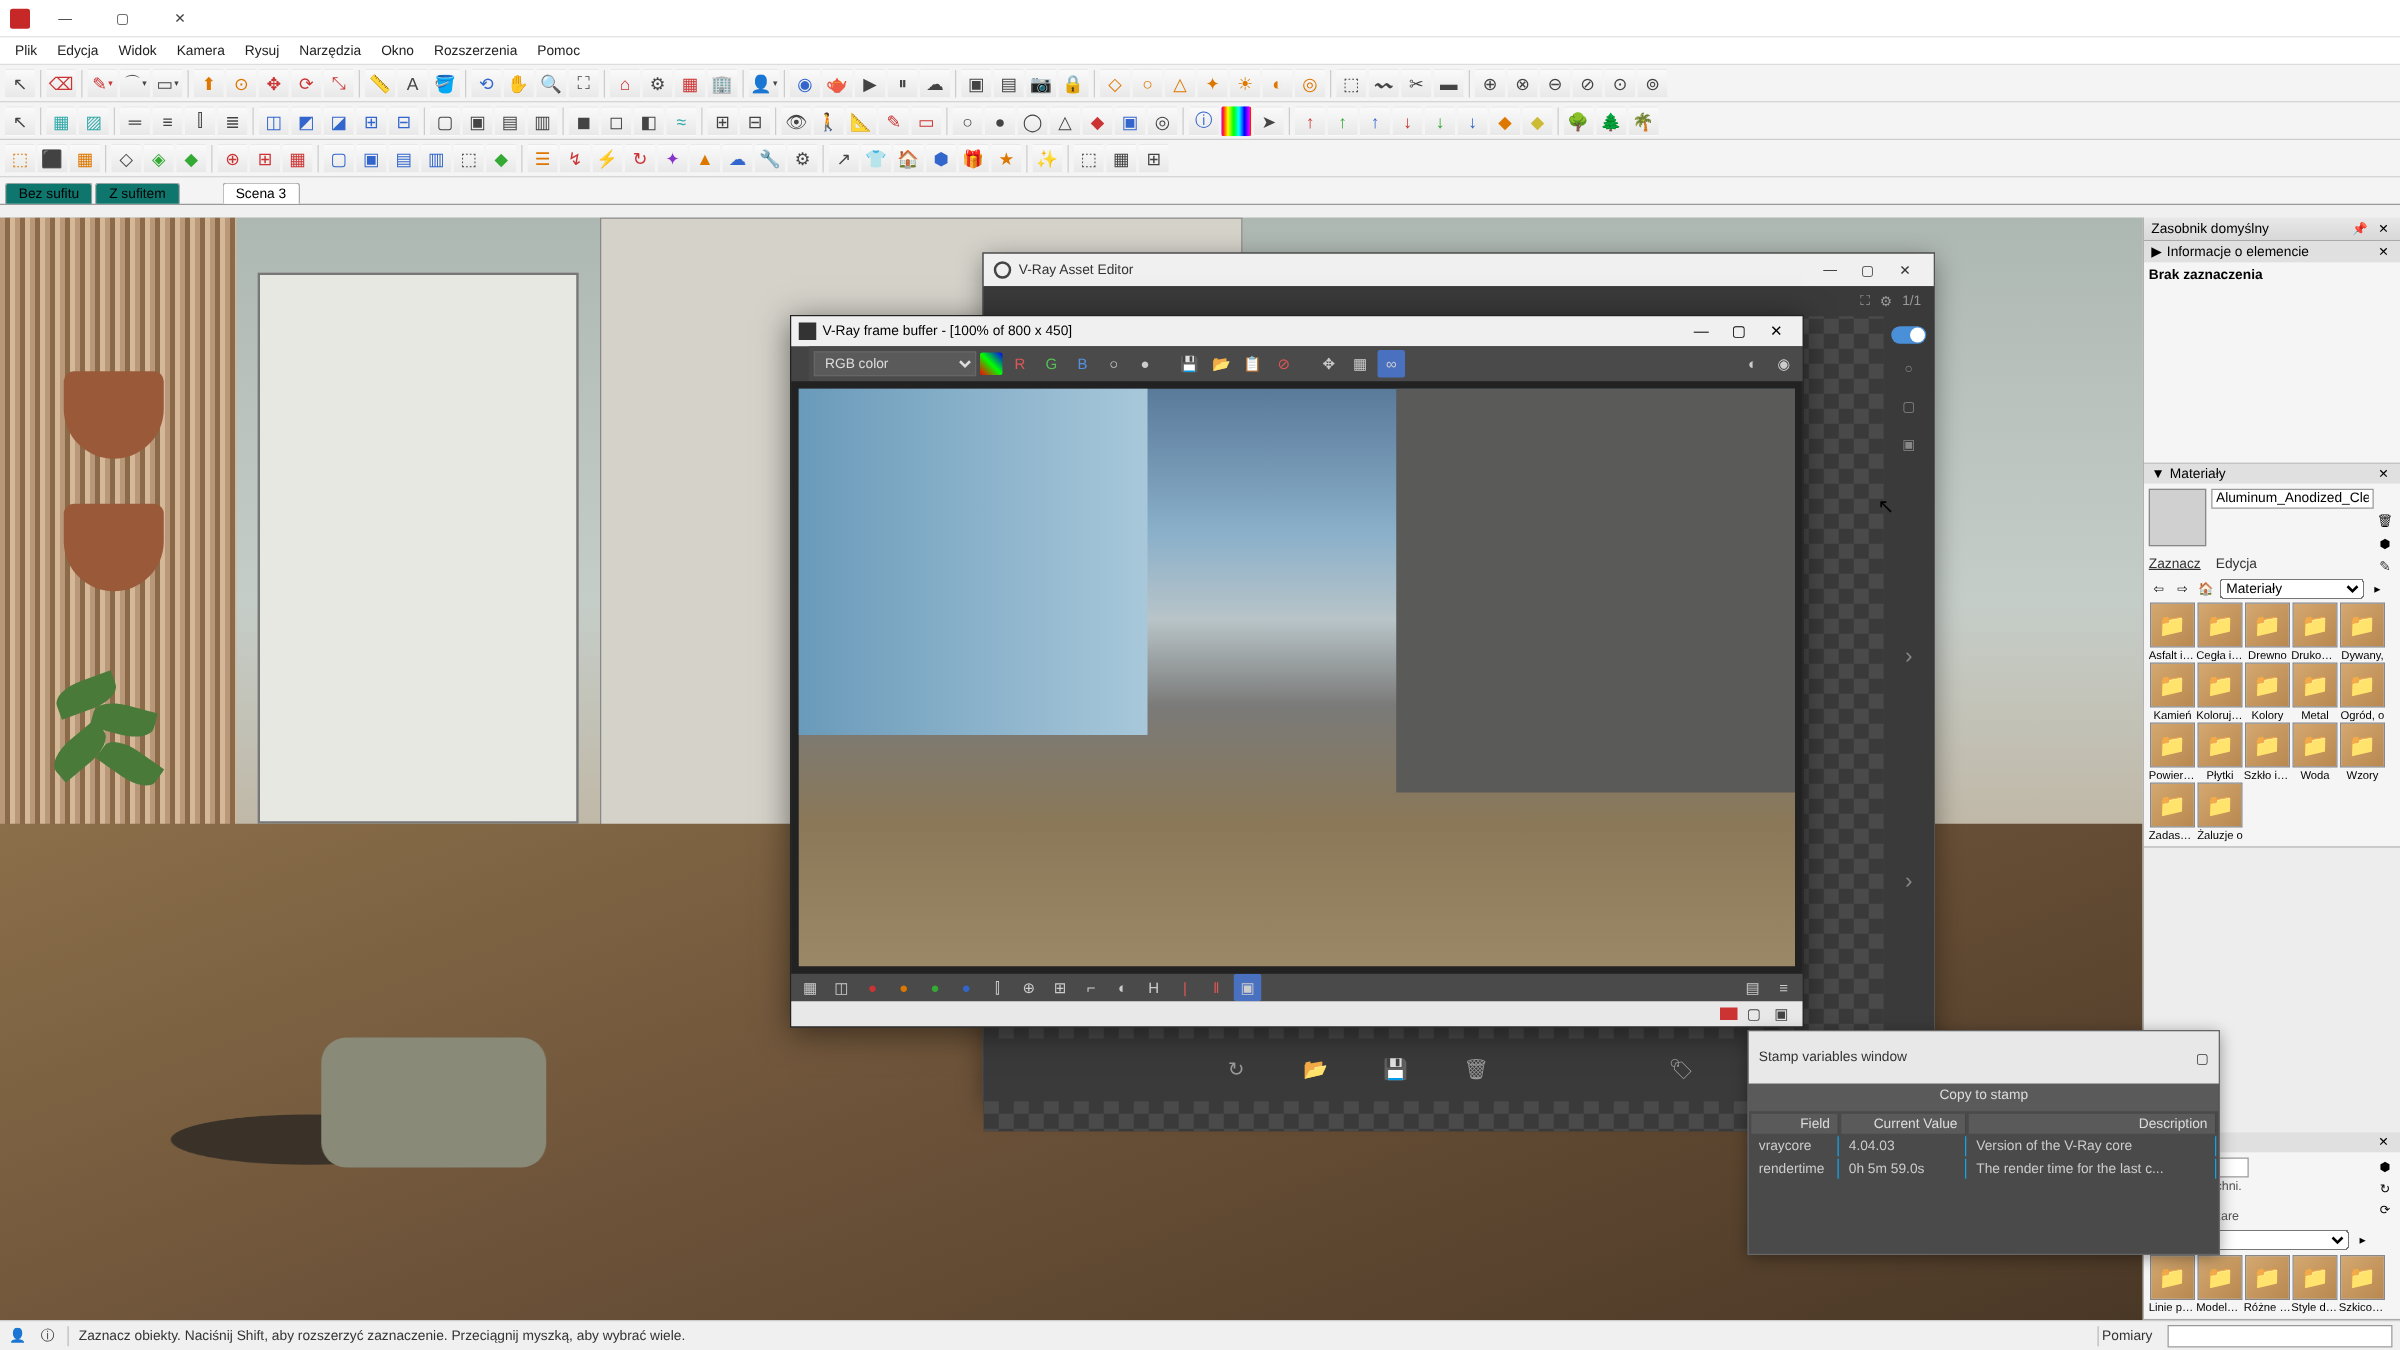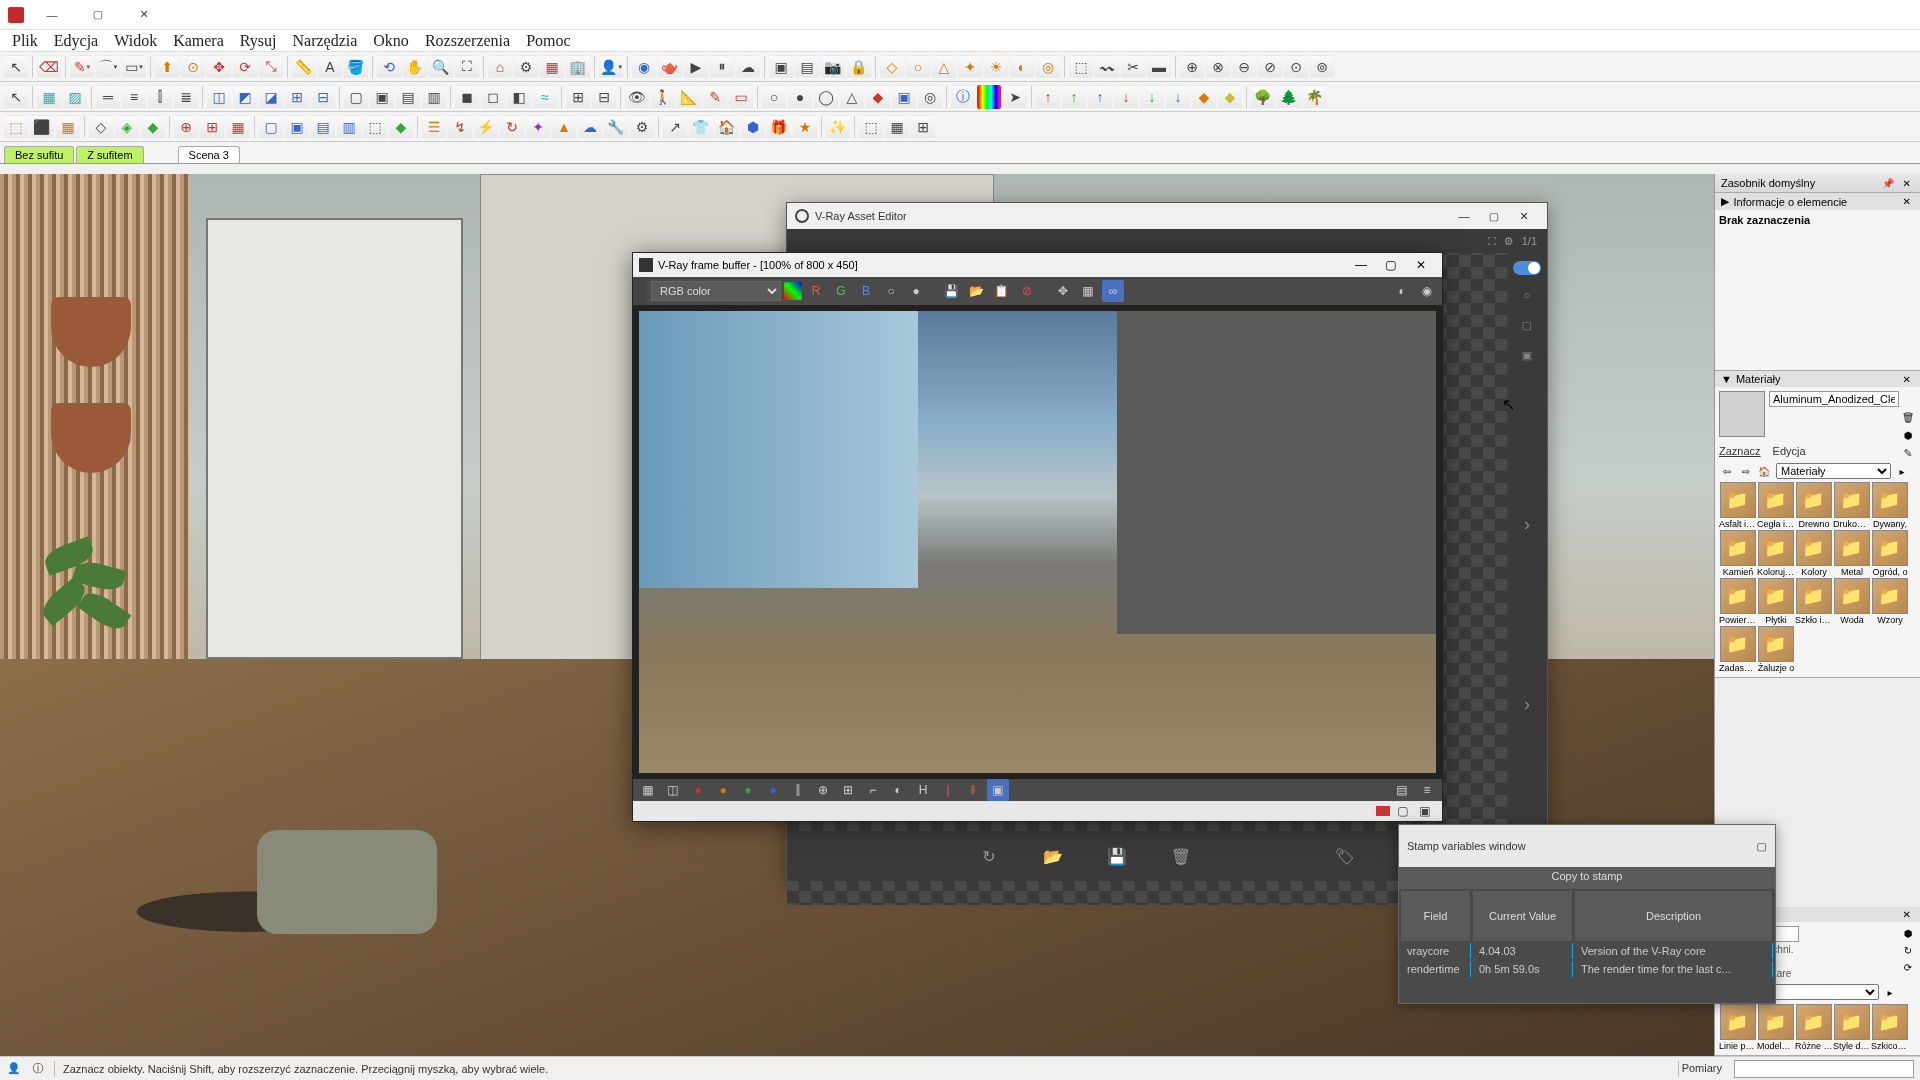--- a/index.html
+++ b/index.html
@@ -7,31 +7,31 @@
 
 
 .titlebar { height: 30px; background: #fff; display: flex; align-items: center; padding: 0 8px; border-bottom: 1px solid #ddd; }
 .titlebar .icon { width: 16px; height: 16px; background: #c62828; border-radius: 2px; margin-right: 6px; }
 .titlebar .title { flex: 1; font-size: 12px; color: #333; }
 .titlebar .winbtns { display: flex; gap: 2px; }
 .titlebar .winbtns div { width: 44px; height: 28px; display: flex; align-items: center; justify-content: center; color: #444; cursor: pointer; }
 
 
 .menubar { height: 22px; background: #fff; display: flex; align-items: center; padding: 0 4px; border-bottom: 1px solid #ddd; }
-.menubar span { padding: 2px 8px; font-size: 16px; color: #222; cursor: pointer; font-family: Liberation Serif, serif; }
+.menubar span { padding: 2px 8px; font-size: 11px; color: #222; cursor: pointer; }
 
 
 .toolbar-row { background: #f4f4f4; border-bottom: 1px solid #ccc; display: flex; align-items: center; padding: 2px 4px; gap: 2px; flex-wrap: nowrap; height: 30px; }
 .tbtn { width: 24px; height: 24px; display: flex; align-items: center; justify-content: center; border: 1px solid transparent; cursor: pointer; font-size: 14px; color: #444; background: linear-gradient(#fafafa,#e8e8e8); border-radius: 2px; }
 .tsep { width: 1px; height: 22px; background: #ccc; margin: 0 2px; }
 .tbtn.drop::after { content: "▾"; font-size: 7px; margin-left: 1px; }
 
 
 .scene-tabs { height: 22px; background: #f4f4f4; display: flex; align-items: flex-end; padding: 0 4px; border-bottom: 1px solid #999; }
-.scene-tab { padding: 2px 10px; background: #bef264; border: 1px solid #aaa; border-bottom: none; border-radius: 3px 3px 0 0; margin-right: 2px; font-size: 11px; cursor: pointer; }
+.scene-tab { padding: 2px 10px; background: #0f766e; border: 1px solid #aaa; border-bottom: none; border-radius: 3px 3px 0 0; margin-right: 2px; font-size: 11px; cursor: pointer; }
 .scene-tab.active { background: #fff; margin-left: 32px; }
 
 
 .main { position: absolute; top: 174px; left: 0; right: 0; bottom: 24px; display: flex; }
 .viewport { flex: 1; position: relative; background: linear-gradient(180deg, #aeb8b3 0%, #c5cdc8 35%, #bfb39f 60%, #6b5640 100%); overflow: hidden; }
 
 
 .vp-floor { position: absolute; bottom: 0; left: 0; right: 0; height: 45%; background: linear-gradient(160deg, #8b6f4a 0%, #6b5138 50%, #4a3826 100%); }
 .vp-wall { position: absolute; top: 0; left: 28%; width: 30%; height: 60%; background: #d4d2c9; border: 1px solid #888; }
 .vp-window { position: absolute; top: 5%; left: 12%; width: 15%; height: 50%; background: #e8e8e2; border: 2px solid #777; }
@@ -94,21 +94,21 @@
 .render-img::before { content:""; position:absolute; left:0; top:0; width:35%; height:60%; background:linear-gradient(90deg,#6a9aba,#a8c8da);}
 .render-img::after { content:""; position:absolute; right:0; top:0; width:40%; height:70%; background:#5a5a58;}
 .vfb-bottom-tools { height: 22px; background: #4a4a4a; display: flex; align-items: center; padding: 0 4px; gap: 3px; }
 .vfb-status { height: 20px; background: #e8e8e8; display: flex; align-items: center; padding: 0 6px; font-size: 10px; }
 
 
 .stamp { position: absolute; left: 1398px; top: 824px; width: 378px; height: 180px; background: #4a4a4a; border: 1px solid #666; box-shadow: 0 2px 12px rgba(0,0,0,0.4); font-size: 11px; color: #ccc; }
 .stamp-title { height: 22px; background: #e8e8e8; color: #333; padding: 21px 8px; display:flex; justify-content:space-between; align-items:center;}
 .stamp-copy { height: 22px; background: #5a5a5a; text-align: center; padding: 3px; cursor: pointer; color: #ddd; }
 .stamp-table { width: 100%; }
-.stamp-table th { background: #5a5a5a; text-align: center; padding: 19px 6px; font-weight: normal; border-right: 1px solid #444; color:#ddd;}
+.stamp-table th { background: #5a5a5a; text-align: right; padding: 2px 6px; font-weight: normal; border-right: 1px solid #444; color:#ddd;}
 .stamp-table td { padding: 2px 6px; border-right: 1px solid #0ea5e9; }
 
 
 .statusbar { position: absolute; bottom: 0; left: 0; right: 0; height: 24px; background: #f0f0f0; border-top: 1px solid #ccc; display: flex; align-items: center; padding: 0 6px; font-size: 11px; color: #333; gap: 8px; }
 .statusbar .s-icon { width: 16px; height: 16px; display: flex; align-items: center; justify-content: center; }
 .statusbar .s-sep { width: 1px; height: 16px; background: #bbb; }
 .statusbar .measure { margin-left: auto; }
 .statusbar .measure-box { width: 180px; height: 18px; background: #fff; border: 1px solid #999; margin-left: 4px; }
 
 

